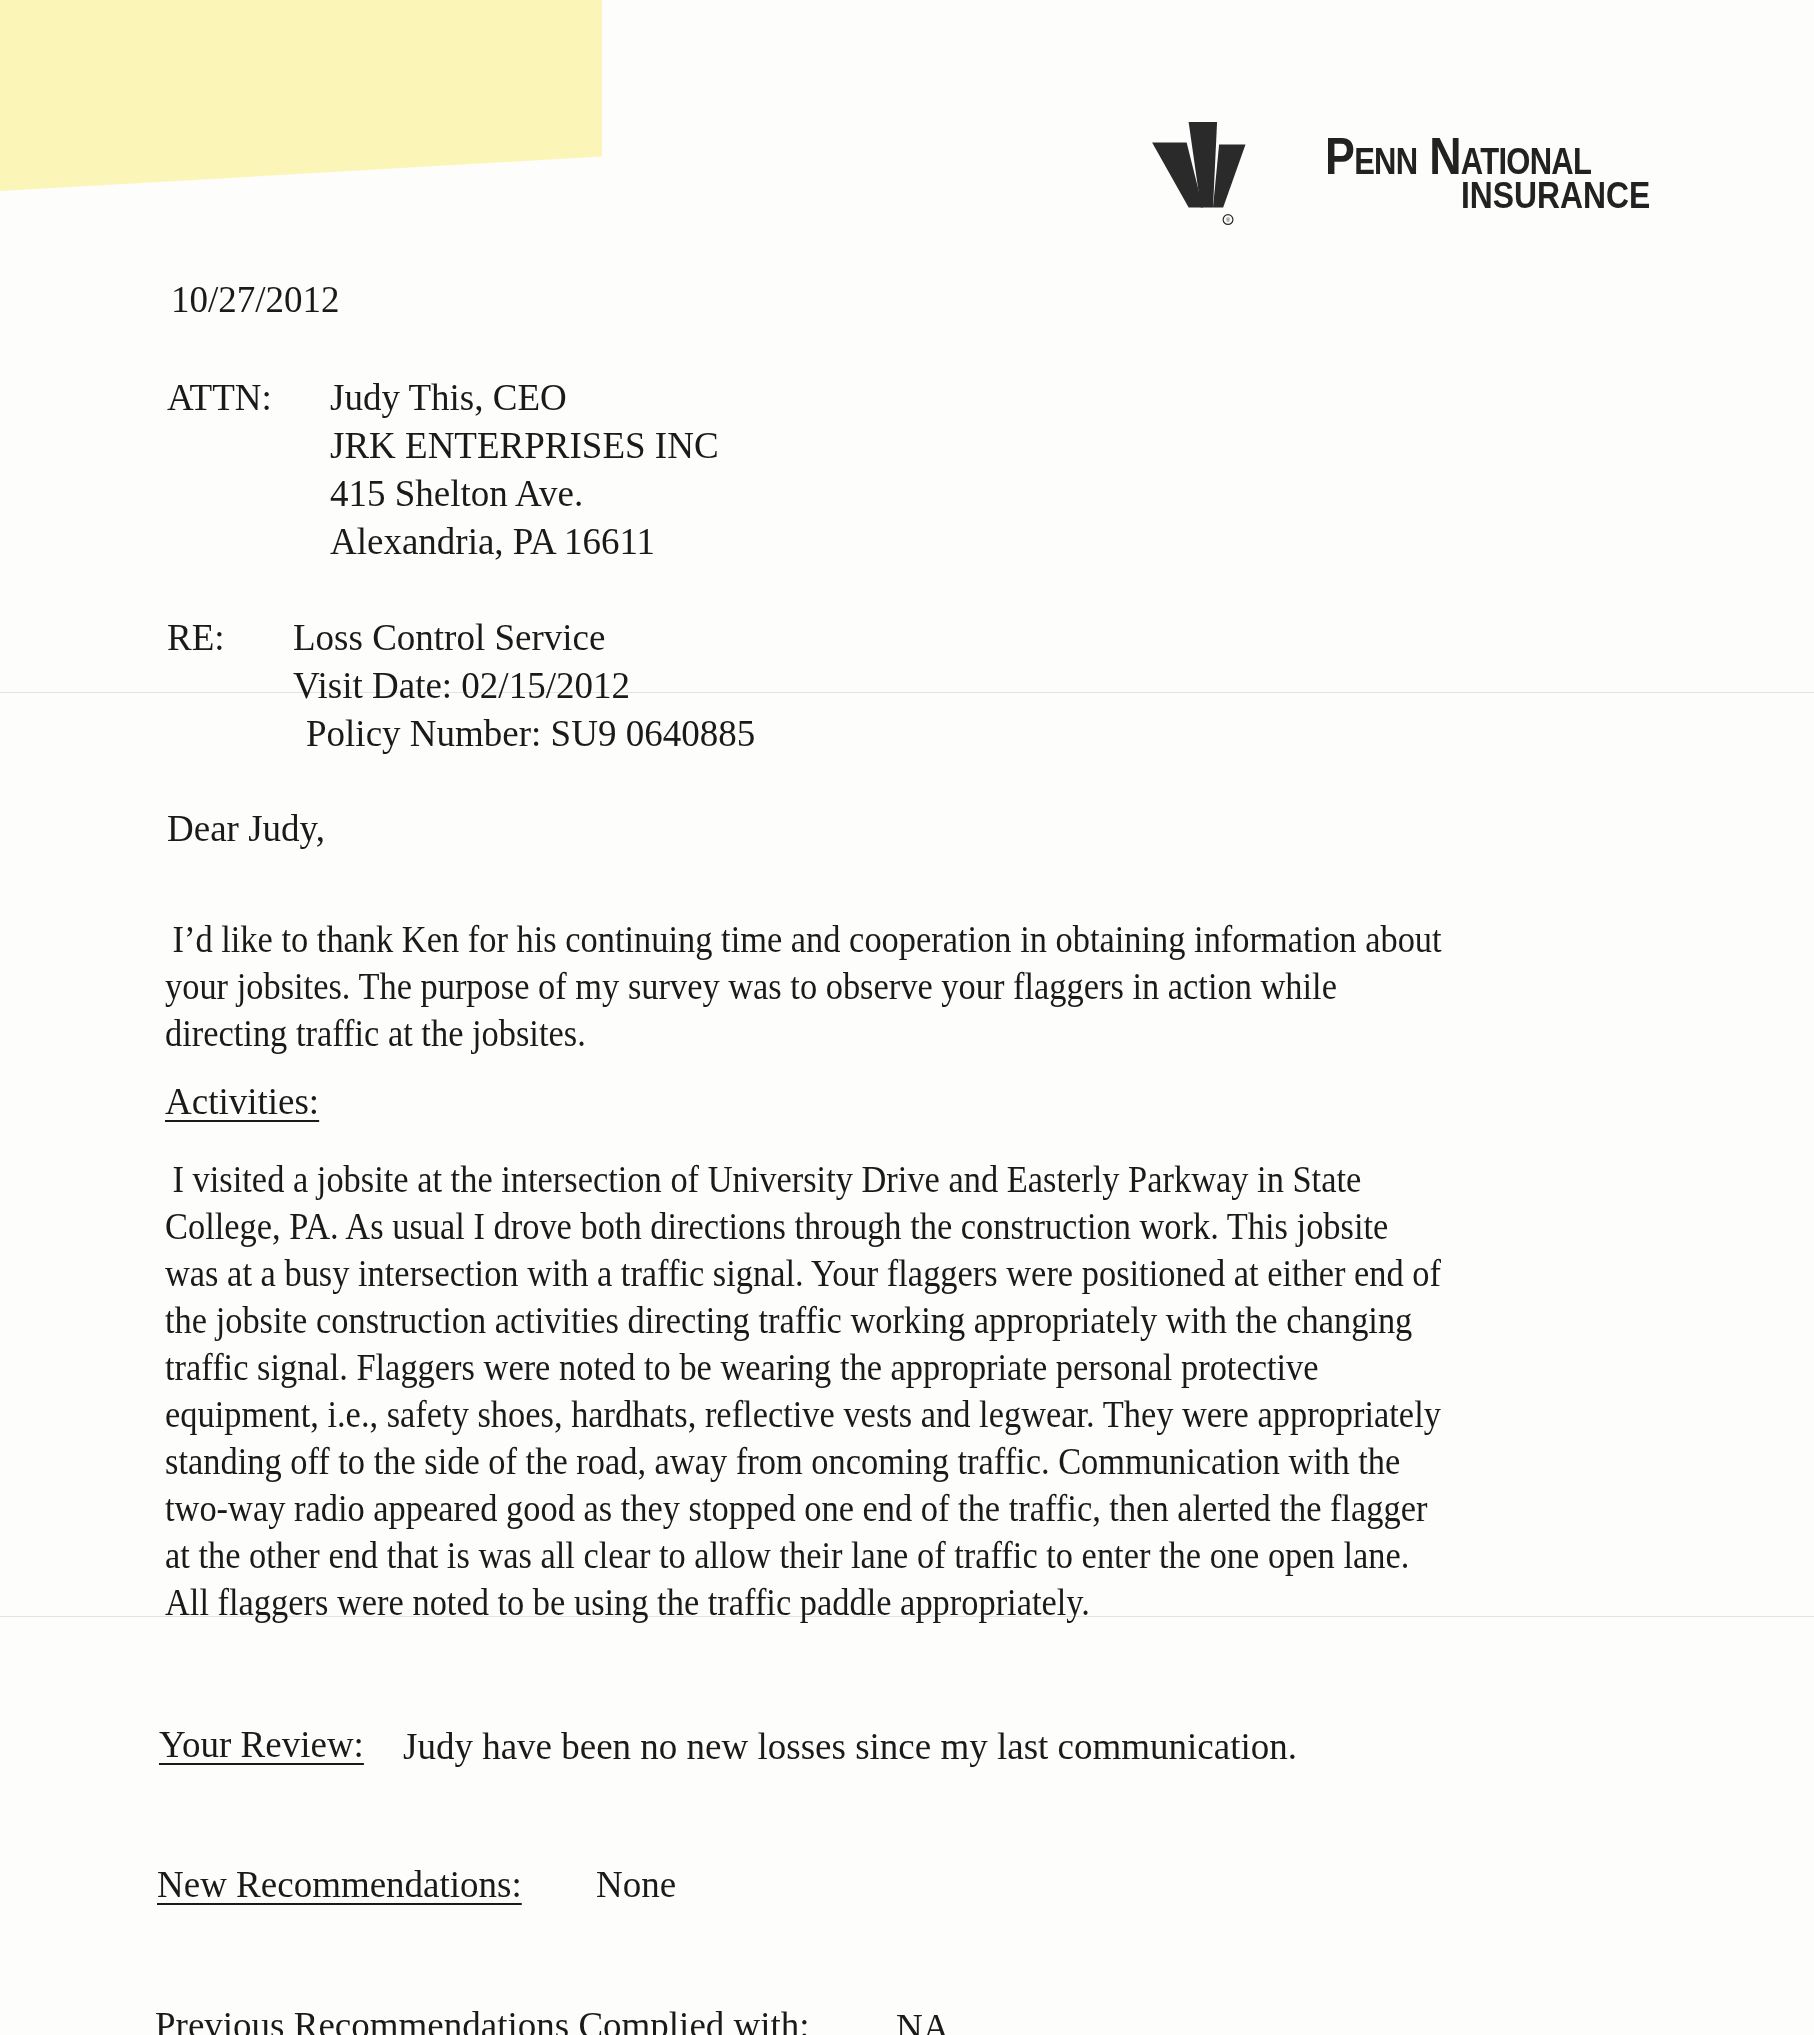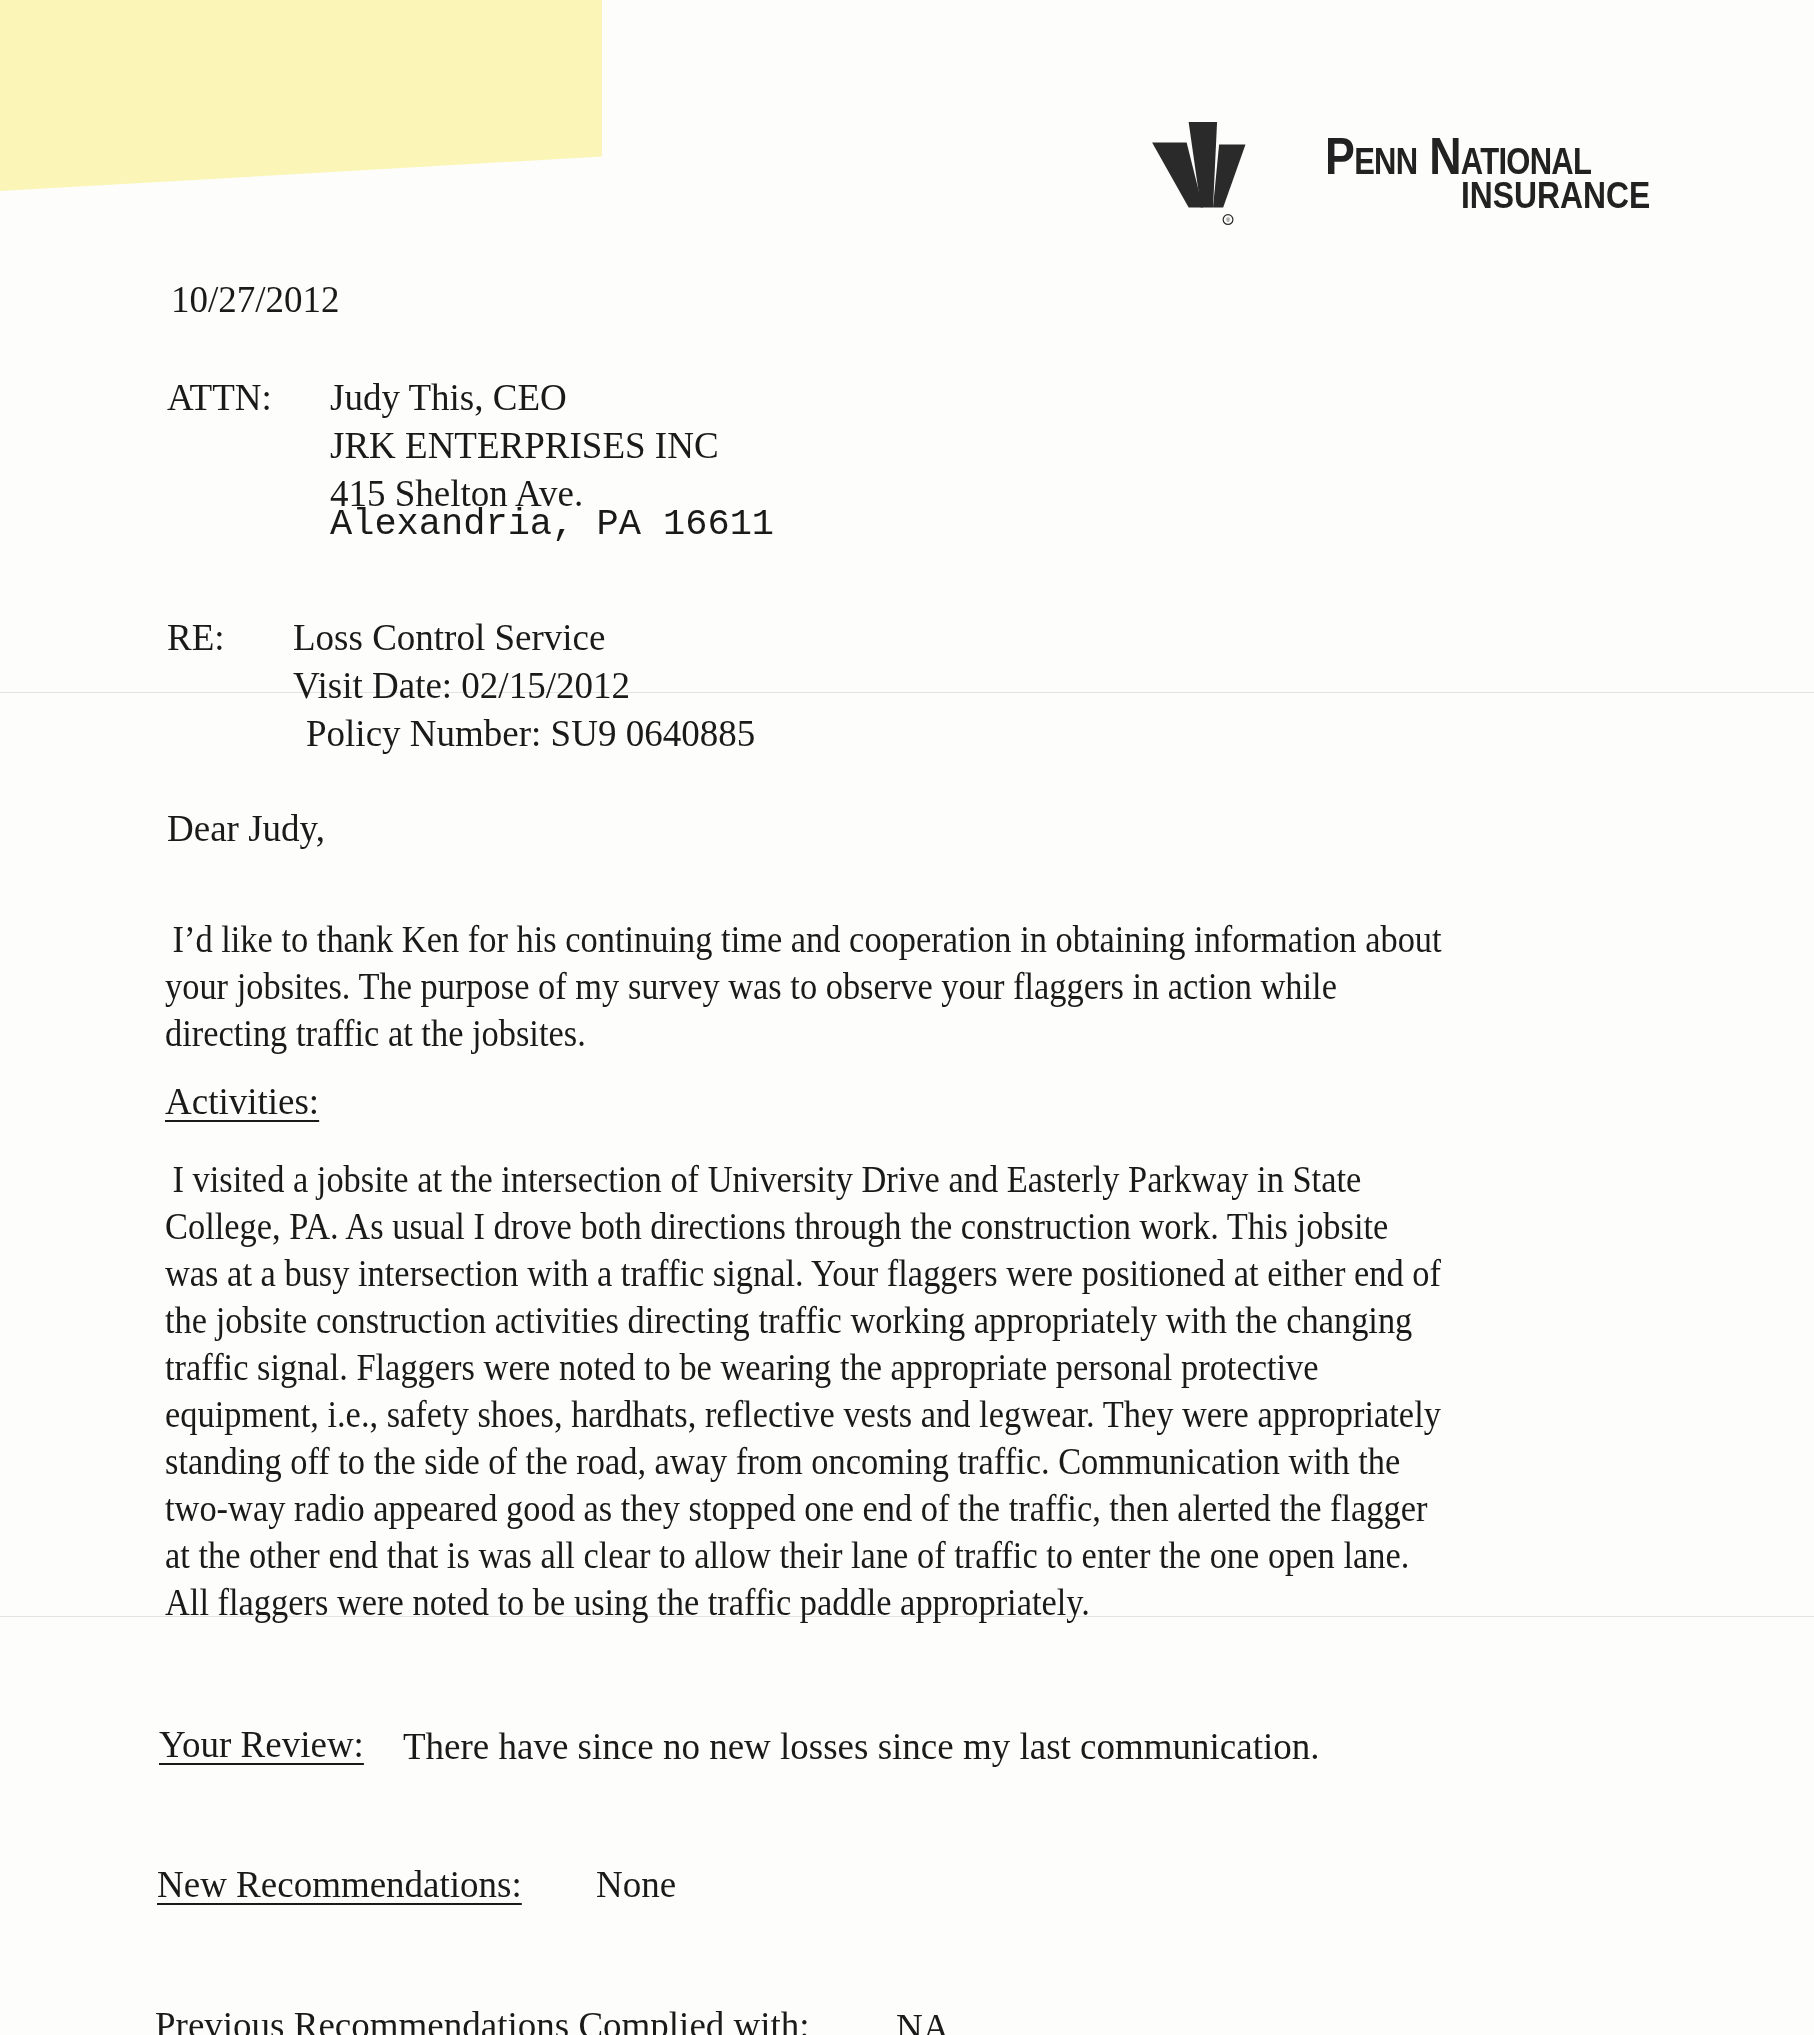--- a/index.html
+++ b/index.html
@@ -55,21 +55,21 @@
   <div class="brand2">INSURANCE</div>
 </div>
 
 <div class="t" style="left:171px;top:281px;">10/27/2012</div>
 
 <div>
   <div class="t" style="left:167px;top:379px;">ATTN:</div>
   <div class="t" style="left:330px;top:379px;">Judy This, CEO</div>
   <div class="t" style="left:330px;top:427px;">JRK ENTERPRISES INC</div>
   <div class="t" style="left:330px;top:475px;">415 Shelton Ave.</div>
-  <div class="t" style="left:330px;top:506px;font-family:Liberation Mono, monospace;">Alexandria, PA 16611</div>
+  <div class="t" style="left:330px;top:523px;">Alexandria, PA 16611</div>
 </div>
 
 <div>
   <div class="t" style="left:167px;top:619px;">RE:</div>
   <div class="t" style="left:293px;top:619px;">Loss Control Service</div>
   <div class="t" style="left:293px;top:667px;">Visit Date:  02/15/2012</div>
   <div class="t" style="left:293px;top:715px;margin-left:13px;">Policy Number:  SU9 0640885</div>
 </div>
 
 <div class="t" style="left:167px;top:810px;">Dear Judy,</div>
@@ -90,21 +90,21 @@
   <span class="ln">traffic signal.  Flaggers were noted to be wearing the appropriate personal protective</span>
   <span class="ln">equipment, i.e., safety shoes, hardhats, reflective vests and legwear. They were appropriately</span>
   <span class="ln">standing off to the side of the road, away from oncoming traffic. Communication with the</span>
   <span class="ln">two-way radio appeared good as they stopped one end of the traffic, then alerted the flagger</span>
   <span class="ln">at the other end that is was all clear to allow their lane of traffic to enter the one open lane.</span>
   <span class="ln">All flaggers were noted to be using the traffic paddle appropriately.</span>
 </div>
 
 <div>
   <span class="t u" style="left:159px;top:1726px;">Your Review:</span>
-  <span class="t" style="left:403px;top:1728px;">There have since no new losses since my last communication.</span>
+  <span class="t" style="left:403px;top:1728px;">Judy have been no new losses since my last communication.</span>
 </div>
 
 <div>
   <span class="t u" style="left:157px;top:1866px;">New Recommendations:</span>
   <span class="t" style="left:596px;top:1866px;">None</span>
 </div>
 
 <div>
   <span class="t u" style="left:155px;top:2007px;">Previous Recommendations Complied with:</span>
   <span class="t" style="left:896px;top:2009px;">NA</span>

